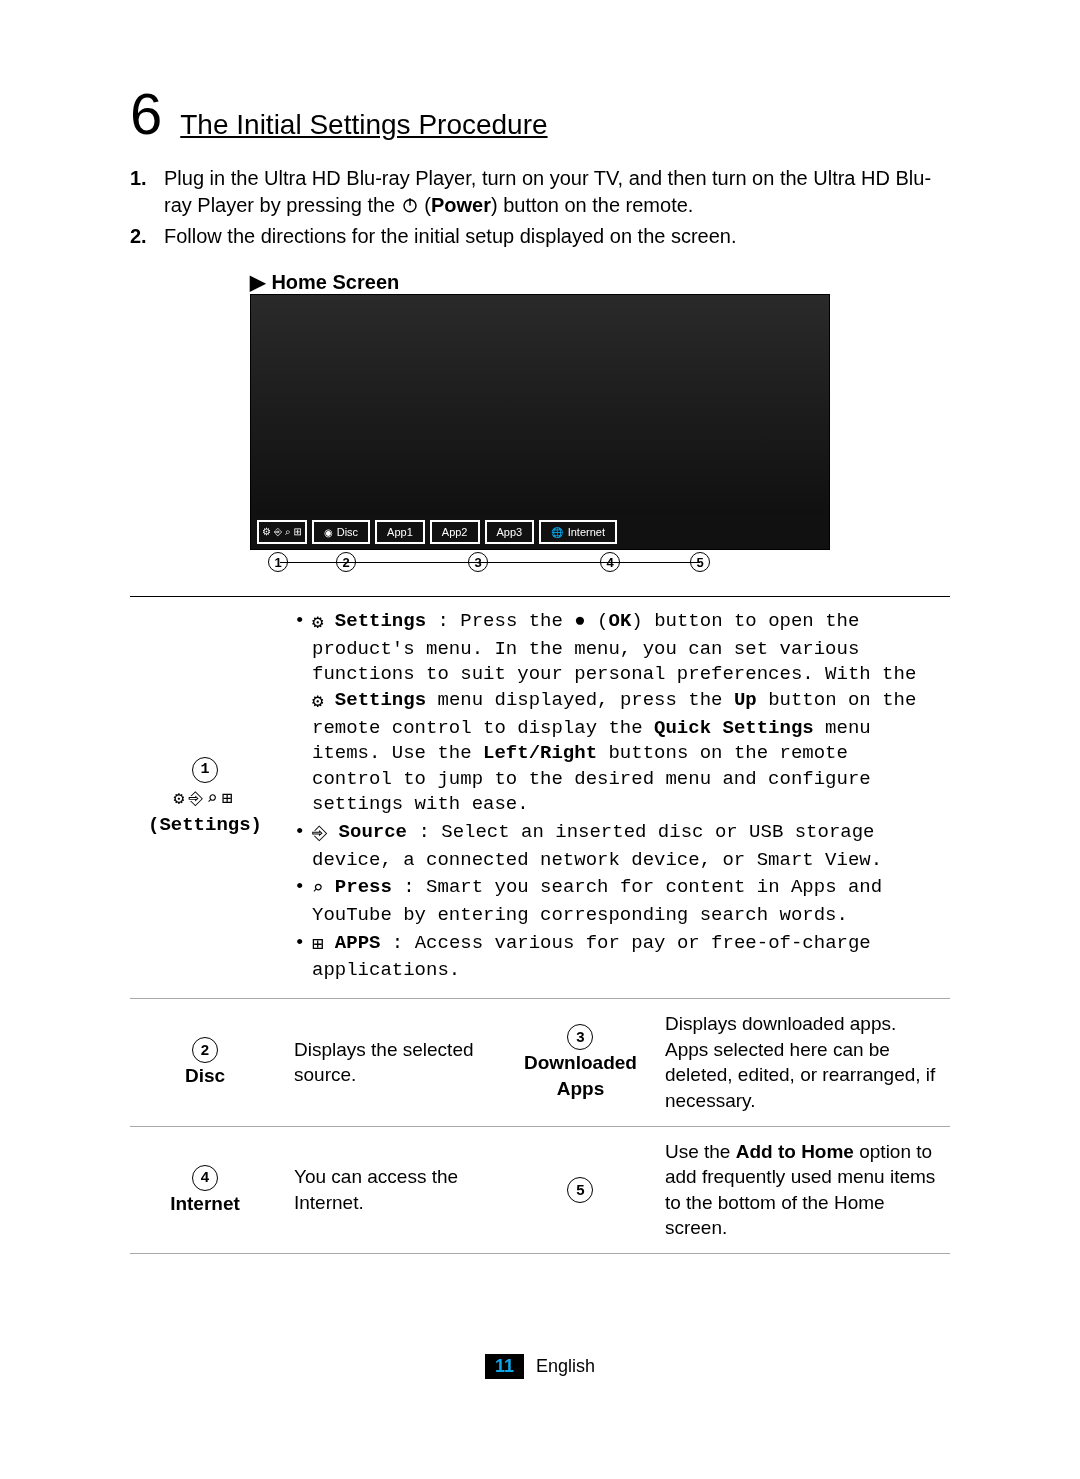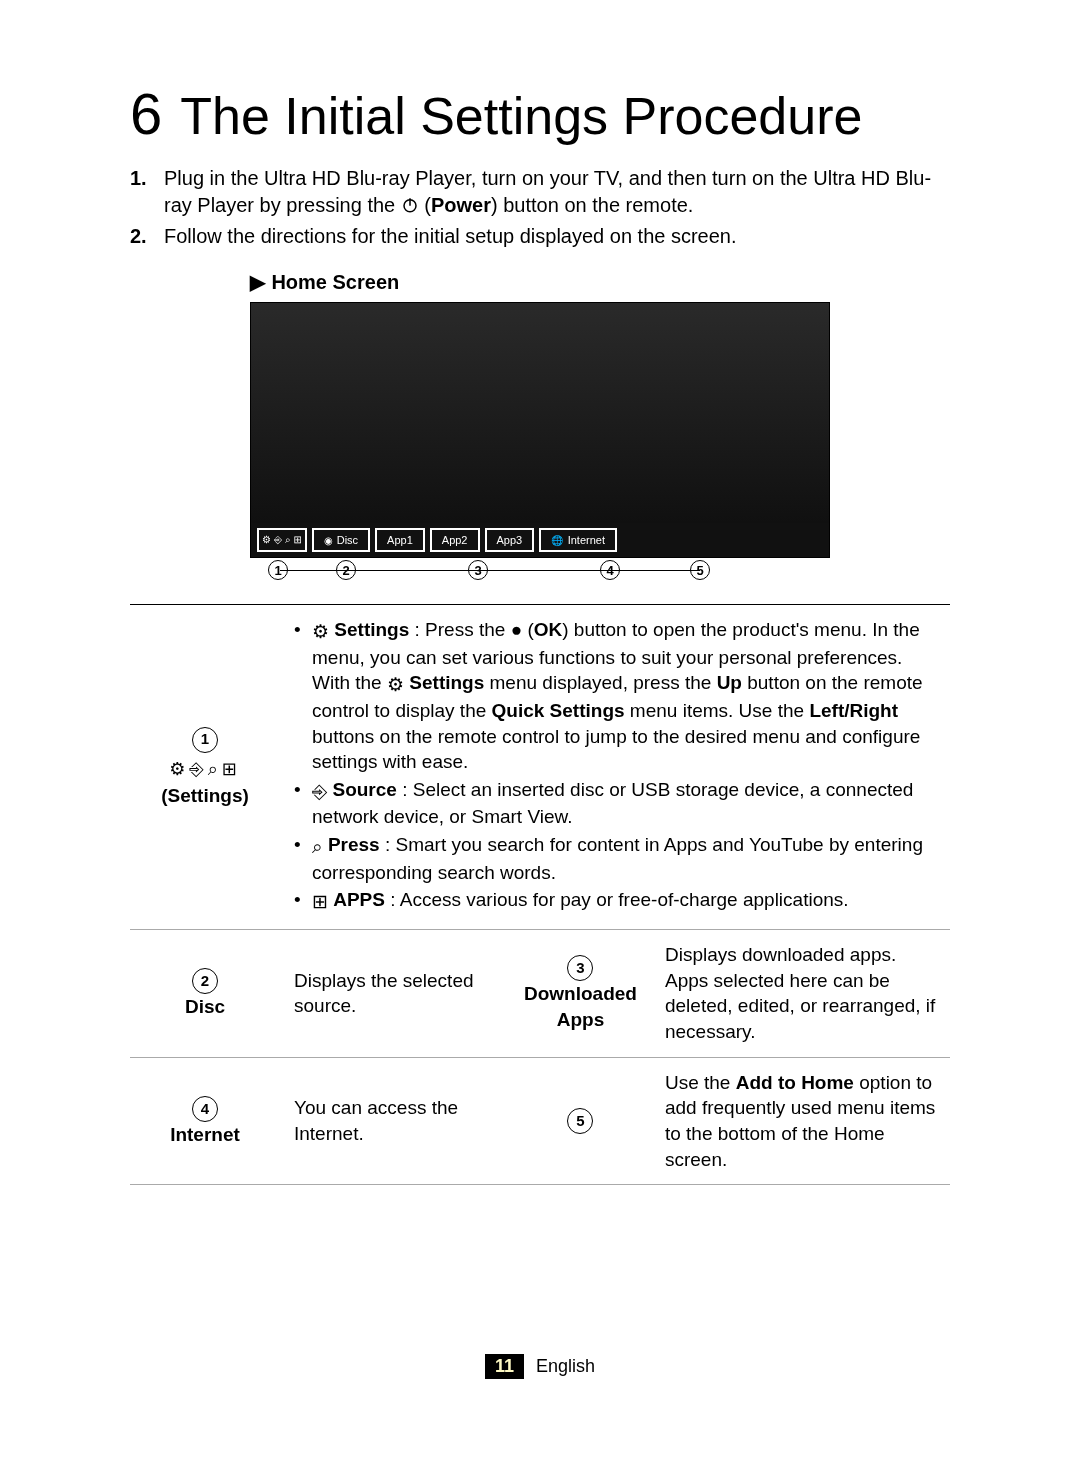--- a/index.html
+++ b/index.html
@@ -18,41 +18,41 @@
     display: flex;
     align-items: baseline;
     gap: 18px;
     margin-bottom: 18px;
   }
   .section-num {
     font-size: 58px;
     font-weight: 400;
   }
   .section-heading {
-    font-size: 52px;
+    font-size: 28px;
     font-weight: 400;
+    text-decoration: underline;
   }
   .instr-list {
     list-style: none;
     margin-bottom: 20px;
   }
   .instr-list li {
     display: flex;
     gap: 12px;
     font-size: 20px;
     line-height: 1.35;
     margin-bottom: 4px;
   }
   .instr-num { font-weight: 700; min-width: 22px; }
   .bold { font-weight: 700; }
   .home-screen-label {
     font-size: 20px;
     font-weight: 700;
     margin-left: 120px;
-    margin-bottom: 8px;
   }
   .home-screen-label .tri {
     display: inline-block;
     margin-right: 6px;
   }
   .screenshot-wrap {
     margin-left: 120px;
     margin-bottom: 22px;
   }
   .screenshot {
@@ -121,21 +121,21 @@
     width: 100%;
     border-top: 1.5px solid #000;
   }
   .desc-table td {
     border-bottom: 1px solid #aaa;
     padding: 12px 14px;
     font-size: 19px;
     line-height: 1.35;
     vertical-align: middle;
   }
-  .desc-table tr.toprow td { border-top: none; }
+  .desc-table tr.toprow td { border-top: none; font-family: Liberation Mono, monospace; }
   .left-cell {
     width: 150px;
     text-align: center;
     font-weight: 700;
     font-size: 18px;
   }
   .left-cell .ic-row {
     font-weight: 400;
     font-size: 18px;
     letter-spacing: 4px;
@@ -158,21 +158,21 @@
     position: absolute;
     bottom: 100px;
     left: 0;
     width: 100%;
     text-align: center;
     font-size: 18px;
   }
   .footer .pn {
     display: inline-block;
     background: #000;
-    color: #fef9c3;
+    color: #0ea5e9;
     padding: 2px 10px;
     margin-right: 12px;
     font-weight: 700;
   }
   .icon-inline {
     display: inline-flex;
     vertical-align: -2px;
   }
 </style>
 </head>

